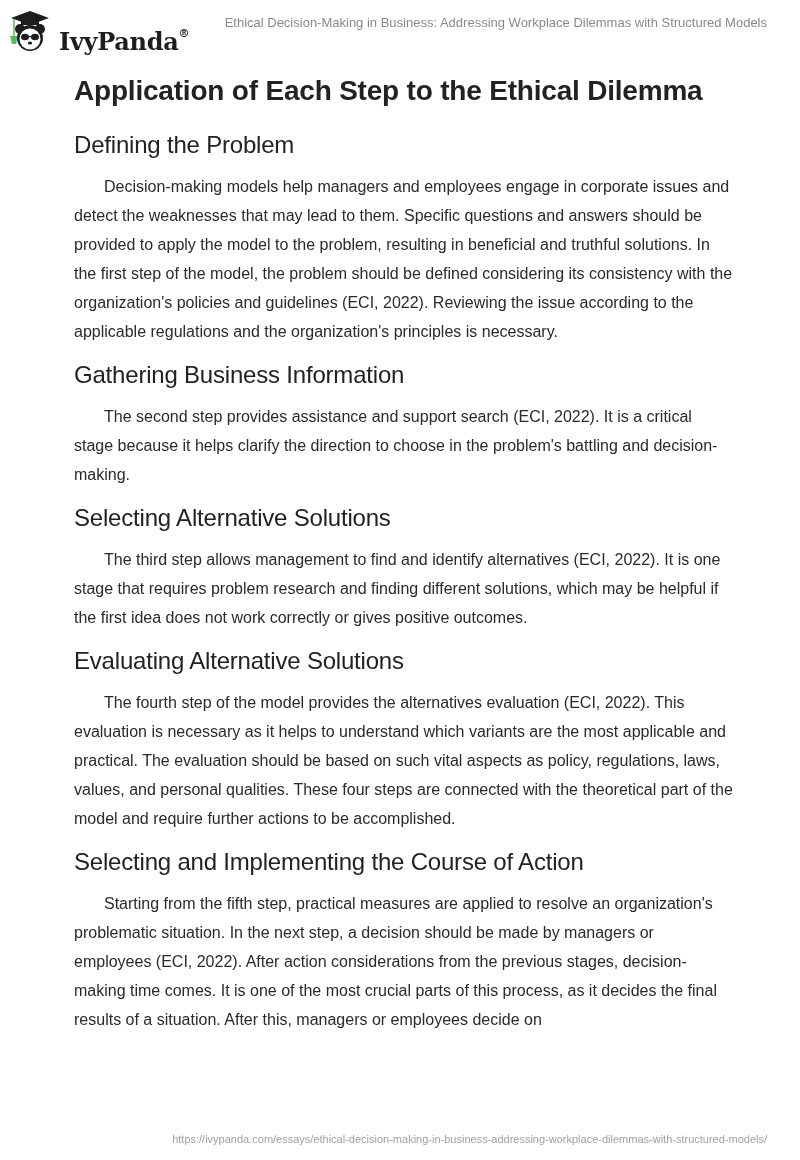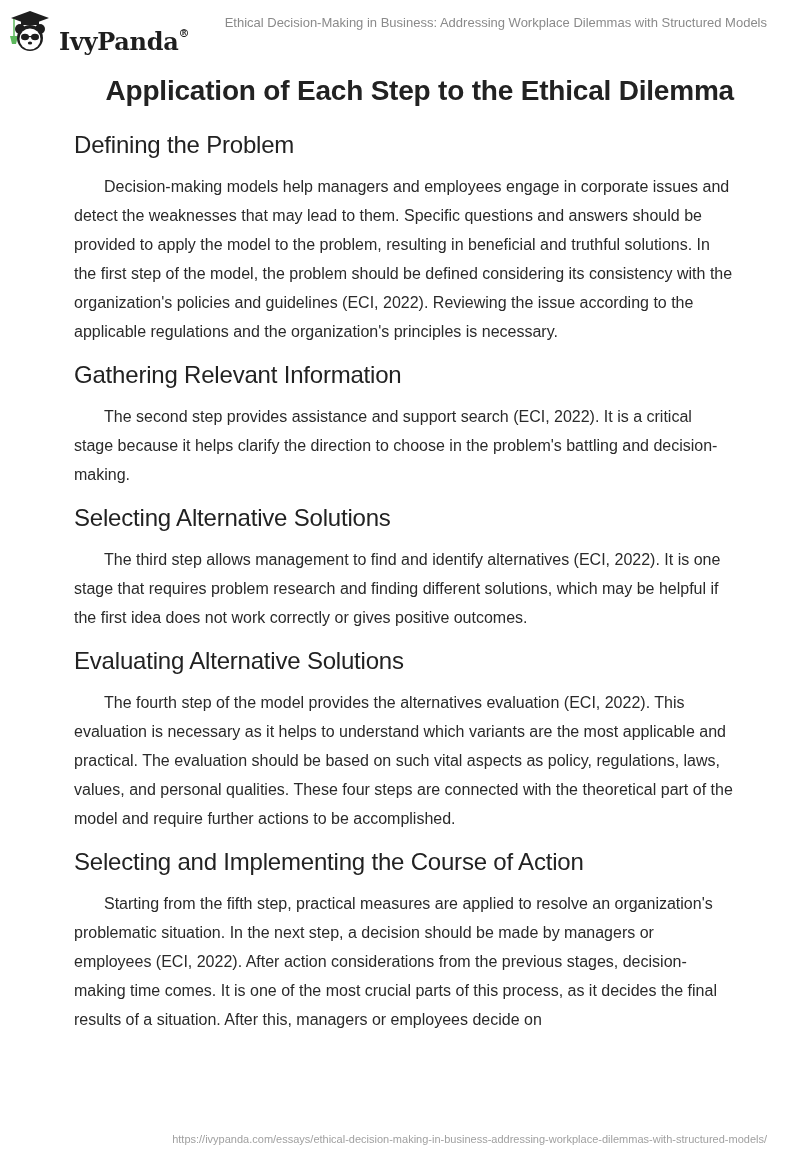--- a/index.html
+++ b/index.html
@@ -14,21 +14,21 @@
     font-family: "DejaVu Serif", serif; font-weight: bold; font-size: 24px; color: #1e1e1e;
     margin-left: 4px; letter-spacing: -0.3px; position: relative; top: 2px;
   }
   .logo-text sup { font-size: 11px; position: relative; top: -4px; }
   .doc-title {
     position: absolute; right: 33px; top: 15px; font-size: 13px; color: #8a8a8a;
   }
   .content { position: absolute; left: 74px; top: 72px; width: 660px; }
   h1 {
     font-size: 28px; line-height: 38px; font-weight: bold; color: #222;
-    margin: 0 0 20px 0; letter-spacing: -0.2px; text-align: right;
+    margin: 0 0 20px 0; letter-spacing: -0.2px;
   }
   h2 {
     font-size: 24px; line-height: 30px; font-weight: normal; color: #222;
     margin: 0 0 12px 0; letter-spacing: -0.2px;
   }
   p {
     font-size: 16px; line-height: 29px; color: #2a2a2a; margin: 0 0 14px 0;
     text-indent: 30px;
   }
   .footer-url {
@@ -67,21 +67,21 @@
 
 <div class="content">
   <h1>Application of Each Step to the Ethical Dilemma</h1>
 
   <section>
     <h2>Defining the Problem</h2>
     <p>Decision-making models help managers and employees engage in corporate issues and detect the weaknesses that may lead to them. Specific questions and answers should be provided to apply the model to the problem, resulting in beneficial and truthful solutions. In the first step of the model, the problem should be defined considering its consistency with the organization's policies and guidelines (ECI, 2022). Reviewing the issue according to the applicable regulations and the organization's principles is necessary.</p>
   </section>
 
   <section>
-    <h2>Gathering Relevant Information</h2>
+    <h2>Gathering Business Information</h2>
     <p>The second step provides assistance and support search (ECI, 2022). It is a critical stage because it helps clarify the direction to choose in the problem's battling and decision-making.</p>
   </section>
 
   <section>
     <h2>Selecting Alternative Solutions</h2>
     <p>The third step allows management to find and identify alternatives (ECI, 2022). It is one stage that requires problem research and finding different solutions, which may be helpful if the first idea does not work correctly or gives positive outcomes.</p>
   </section>
 
   <section>
     <h2>Evaluating Alternative Solutions</h2>

